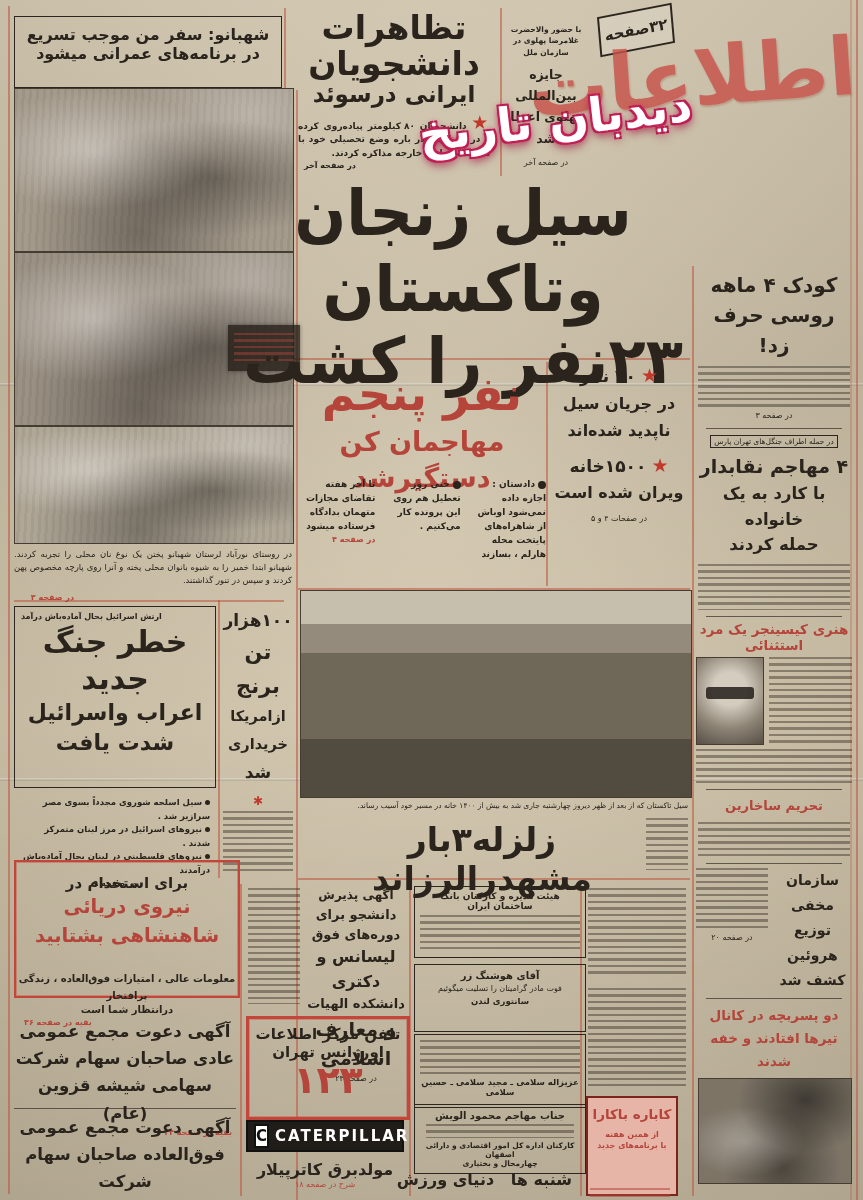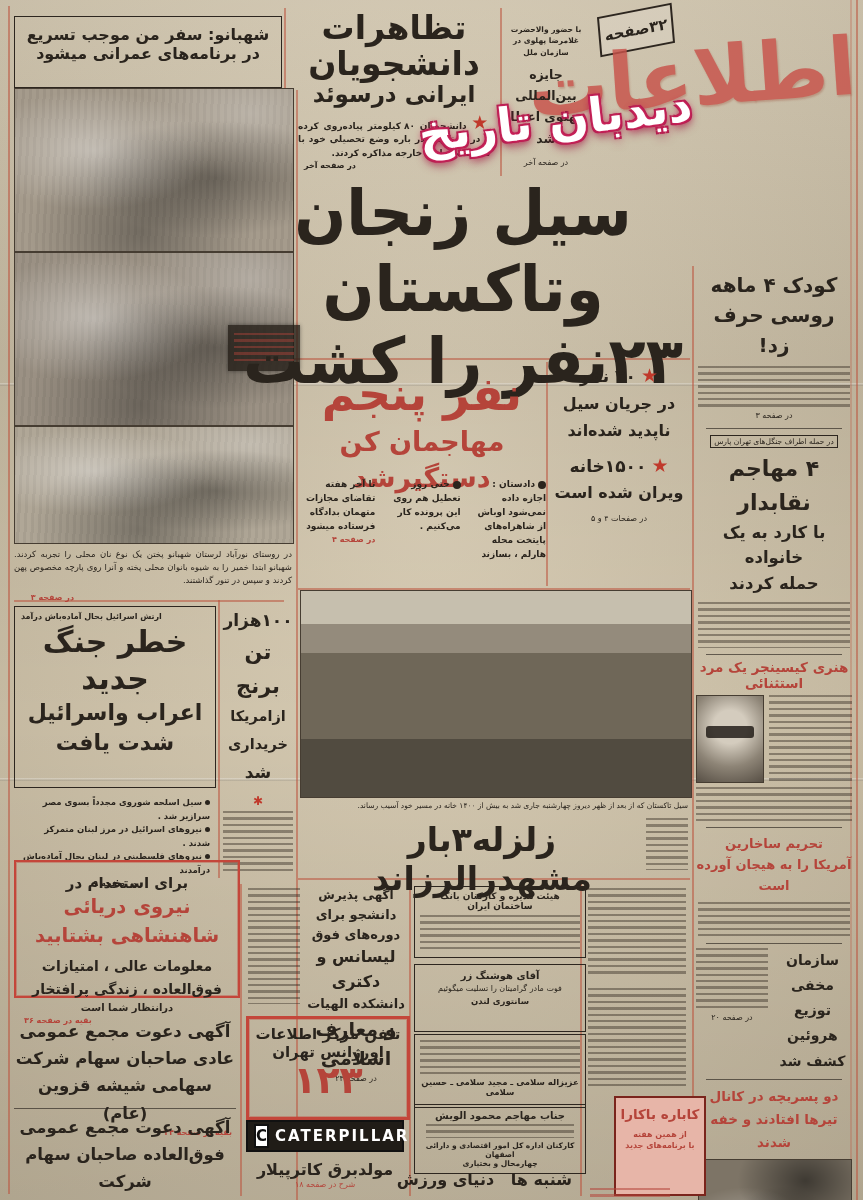--- a/index.html
+++ b/index.html
@@ -150,40 +150,39 @@
   <div class="abs" style="left:696px;top:270px;width:156px">
     <div class="c">
       <div class="b" style="font-size:20px;line-height:1.5">کودک ۴ ماهه</div>
       <div class="b" style="font-size:20px;line-height:1.5">روسی حرف زد!</div>
       <div class="fl" style="height:42px;margin:6px 2px 2px 2px"></div>
       <div class="tiny c">در صفحه ۳</div>
     </div>
     <div class="hrk" style="margin:6px 10px"></div>
     <div class="c">
       <div class="boxk" style="font-size:7.5px;padding:1px 2px;margin:0 14px">در حمله اطراف جنگل‌های تهران پارس</div>
-      <div class="b" style="font-size:22px;line-height:1.55;margin-top:4px">۴ مهاجم نقابدار</div>
+      <div class="b" style="font-size:19px;line-height:1.55;margin-top:4px">۴ مهاجم نقابدار</div>
       <div class="b" style="font-size:16.5px;line-height:1.55">با کارد به یک خانواده</div>
       <div class="b" style="font-size:16.5px;line-height:1.55">حمله کردند</div>
       <div class="fl" style="height:46px;margin:6px 2px"></div>
     </div>
     <div class="hrk" style="margin:4px 10px"></div>
     <div>
       <div class="b red c" style="font-size:13.5px">هنری کیسینجر یک مرد استثنائی</div>
       <div style="display:flex;gap:5px;margin-top:4px">
         <div class="fl" style="flex:1;height:86px"></div>
         <div class="photo" style="position:relative;width:66px;height:86px;background-image:radial-gradient(circle at 50% 36%, #d4ccbe 0 26%, #8d8476 62%, #574f45)">
           <div class="glasses"></div>
         </div>
       </div>
       <div class="fl" style="height:34px;margin-top:4px"></div>
     </div>
     <div class="hrk" style="margin:6px 10px"></div>
     <div class="c">
       <div class="b red" style="font-size:13px;line-height:1.6">تحریم ساخارین</div>
-      <div class="b red" style="font-size:13px;line-height:1.6">آمریکا را به هیجان آورده است</div>
       <div class="fl" style="height:36px;margin:5px 2px"></div>
     </div>
     <div class="hrk" style="margin:4px 10px"></div>
     <div style="display:flex;gap:5px">
       <div class="c" style="flex:1.1">
         <div class="b" style="font-size:14px;line-height:1.8">سازمان مخفی</div>
         <div class="b" style="font-size:14px;line-height:1.8">توزیع هروئین</div>
         <div class="b" style="font-size:14px;line-height:1.8">کشف شد</div>
       </div>
       <div style="flex:1">
@@ -229,21 +228,21 @@
   </div>
 
   <div class="abs photo" style="left:300px;top:590px;width:390px;height:206px;background-color:#8a8172;background-image:linear-gradient(180deg, #c6bfae 0 16%, #948b7c 16% 30%, #6f6758 30% 72%, #514b40 72% 100%),radial-gradient(ellipse at 20% 45%, rgba(0,0,0,.4), transparent 30%),radial-gradient(ellipse at 70% 40%, rgba(0,0,0,.45), transparent 35%),radial-gradient(ellipse at 45% 75%, rgba(255,255,255,.22), transparent 40%)"></div>
   <div class="abs" style="left:300px;top:800px;width:388px;font-size:7.5px;line-height:1.5">سیل تاکستان که از بعد از ظهر دیروز چهارشنبه جاری شد به بیش از ۱۴۰۰ خانه در مسیر خود آسیب رساند.</div>
   <div class="abs c b" style="left:322px;top:820px;width:320px;font-size:33px">زلزله۳بار مشهدرالرزاند</div>
   <div class="abs fl" style="left:646px;top:818px;width:42px;height:52px"></div>
 
   <div class="abs" style="left:14px;top:860px;width:222px;height:122px;border:2.5px solid #c4463a;box-shadow:inset 0 0 0 1px rgba(196,70,58,.4);padding-top:12px">
     <div class="c b" style="font-size:15px">برای استخدام در</div>
     <div class="c b red" style="font-size:19.5px;line-height:1.5">نیروی دریائی شاهنشاهی بشتابید</div>
-    <div class="c b" style="font-size:14px;line-height:1.7;margin-top:4px">معلومات عالی ، امتیازات فوق‌العاده ، زندگی پرافتخار</div>
+    <div class="c b" style="font-size:10px;line-height:1.7;margin-top:19px">معلومات عالی ، امتیازات فوق‌العاده ، زندگی پرافتخار</div>
     <div class="c b" style="font-size:10px">درانتظار شما است</div>
     <div class="tiny b red" style="text-align:left;padding:2px 8px 0 8px">بقیه در صفحه ۳۶</div>
   </div>
 
   <div class="abs c" style="left:14px;top:1018px;width:222px">
     <div class="b" style="font-size:16.5px;line-height:1.65">آگهی دعوت مجمع عمومی</div>
     <div class="b" style="font-size:16.5px;line-height:1.65">عادی صاحبان سهام شرکت</div>
     <div class="b" style="font-size:16.5px;line-height:1.65">سهامی شیشه قزوین (عام)</div>
     <div class="tiny b red" style="text-align:right;padding-right:4px">بقیه در صفحه ۲۴</div>
   </div>
@@ -299,20 +298,20 @@
   <div class="abs boxk c" style="left:414px;top:1104px;width:160px;height:58px;padding:5px">
     <div class="b" style="font-size:10px">جناب مهاجم محمود الویش</div>
     <div class="fl" style="height:14px;margin:3px 6px"></div>
     <div class="b" style="font-size:7.5px">کارکنان اداره کل امور اقتصادی و دارائی اصفهان</div>
     <div class="b" style="font-size:7.5px">چهارمحال و بختیاری</div>
   </div>
   <div class="abs c b" style="left:416px;top:1170px;width:156px;font-size:16px;white-space:pre">شنبه ها   دنیای ورزش</div>
 
   <div class="abs fl" style="left:588px;top:888px;width:98px;height:90px"></div>
   <div class="abs fl" style="left:588px;top:988px;width:98px;height:100px"></div>
-  <div class="abs pinkbox c" style="left:614px;top:1096px;width:88px;height:88px;padding-top:8px">
+  <div class="abs pinkbox c" style="left:586px;top:1096px;width:88px;height:88px;padding-top:8px">
     <div class="b red" style="font-size:13.5px">کاباره باکارا</div>
     <div class="b red" style="font-size:8px;margin-top:8px">از همین هفته</div>
     <div class="b red" style="font-size:8px;margin-top:2px">با برنامه‌های جدید</div>
   </div>
   <div class="abs flr" style="left:590px;top:1188px;width:80px;height:9px"></div>
 
 </div>
 
 </body></html>

